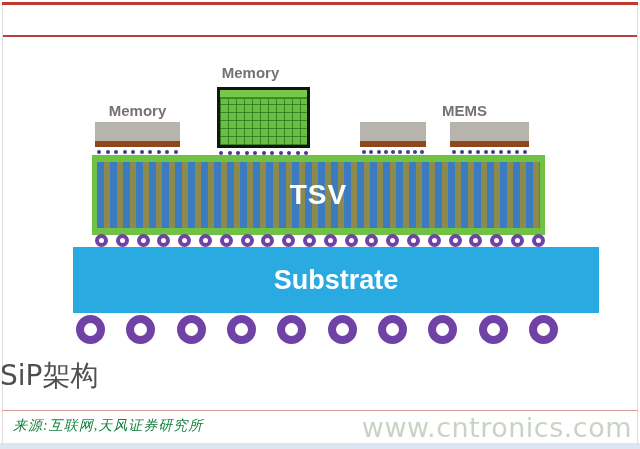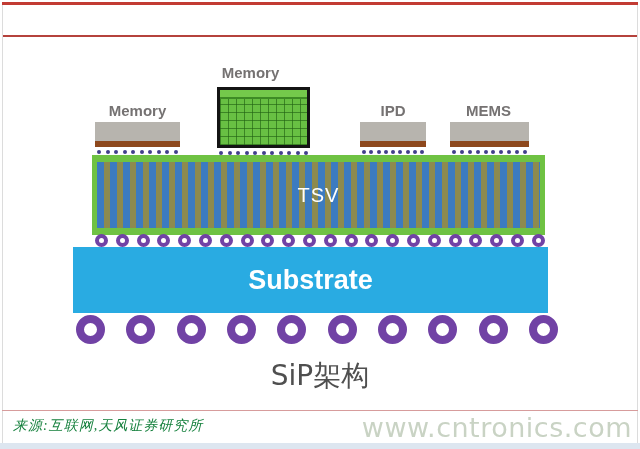--- a/index.html
+++ b/index.html
@@ -15,21 +15,21 @@
   .bottom-strip { position:absolute; left:0; right:0; bottom:0; height:6px; background:#dde6f0; }
 
   .fig-title { position:absolute; left:12px; top:11px; font-family:"Liberation Serif", serif;
                font-size:16px; font-weight:bold; font-style:italic; color:#111; letter-spacing:0.5px; }
 
   
   .chip-label { position:absolute; text-align:center; font-size:15px; font-weight:bold; color:#757272; }
   .lbl-memory { left:204px; width:93px; top:64px; }
   .lbl-logic  { left:92px;  width:91px; top:102px; }
   .lbl-ipd    { left:357px; width:72px; top:102px; }
-  .lbl-mems   { left:446px; width:85px; top:102px; }
+  .lbl-mems   { left:422px; width:85px; top:102px; }
 
   
   .die { position:absolute; top:122px; }
   .die .body { height:19px; background:#b7b4ae; }
   .die .stripe { height:6px; background:#8e481c; }
   .die-logic { left:95px; width:85px; }
   .die-ipd   { left:360px; width:66px; }
   .die-mems  { left:450px; width:79px; }
 
   
@@ -49,60 +49,59 @@
   .bumps-ipd    { left:362px; width:62px; top:149px; }
   .bumps-mems   { left:452px; width:75px; top:149px; }
   .bump-dot { width:4px; height:4px; border-radius:50%; background:#413e8c; flex:0 0 auto; }
 
   
   .tsv { position:absolute; left:92px; top:155px; width:453px; height:80px;
          background:#6fc243; padding:7px 5px; }
   .tsv-inner { width:100%; height:100%;
          background:repeating-linear-gradient(90deg, #3c7bc0 0 7px, #8d8a4e 7px 13px);
          display:flex; align-items:center; justify-content:center; }
-  .tsv-text { color:#fff; font-size:20px; font-weight:normal; letter-spacing:1px; }
+  .tsv-text { color:#fff; font-size:28px; font-weight:bold; letter-spacing:1px; }
 
   
   .mid-bumps { position:absolute; left:95px; width:450px; top:234px; height:13px;
                display:flex; justify-content:space-between; align-items:center; }
   .mid-donut { width:13px; height:13px; border-radius:50%; border:4px solid #7142a5;
                background:#fff; flex:0 0 auto; }
 
   
-  .substrate { position:absolute; left:73px; top:247px; width:475px; height:66px;
+  .substrate { position:absolute; left:73px; top:247px; width:526px; height:66px;
                background:#29abe2; display:flex; align-items:center; justify-content:center; }
   .substrate-text { color:#fff; font-size:27px; font-weight:bold; }
 
   
   .balls { position:absolute; left:76px; width:482px; top:315px; height:29px;
            display:flex; justify-content:space-between; align-items:center; }
   .ball { width:29px; height:29px; border-radius:50%; border:8px solid #7142a5;
           background:#fff; flex:0 0 auto; }
 
-  .caption { position:absolute; left:0; right:0; top:357px; text-align:center;
+  .caption { position:absolute; left:0; right:0; top:357px; text-align:left;
              font-size:28px; color:#4f4f4f; font-family:"DejaVu Sans", sans-serif; }
 
   .source { position:absolute; left:13px; top:417px; font-family:"Liberation Serif", serif;
             font-style:italic; font-size:14px; color:#15803d; letter-spacing:1px; }
   .watermark { position:absolute; right:8px; top:412px; font-family:"DejaVu Sans", sans-serif;
                font-size:27px; color:#c9d3c4; letter-spacing:0.5px; }
 </style>
 </head>
 <body>
 
 <div class="stage">
 
   <div class="rule-top"></div>
   <div class="rule-mid"></div>
   <div class="edge left"></div>
   <div class="edge right"></div>
 
   <div class="chip-label lbl-logic">Memory</div>
   <div class="chip-label lbl-memory">Memory</div>
-  <div class="chip-label lbl-ipd">IPD</div>
   <div class="chip-label lbl-mems">MEMS</div>
 
   <div class="die die-logic">
     <div class="body"></div>
     <div class="stripe"></div>
   </div>
 
   <div class="die-memory">
     <div class="band"></div>
     <div class="grid"></div>

